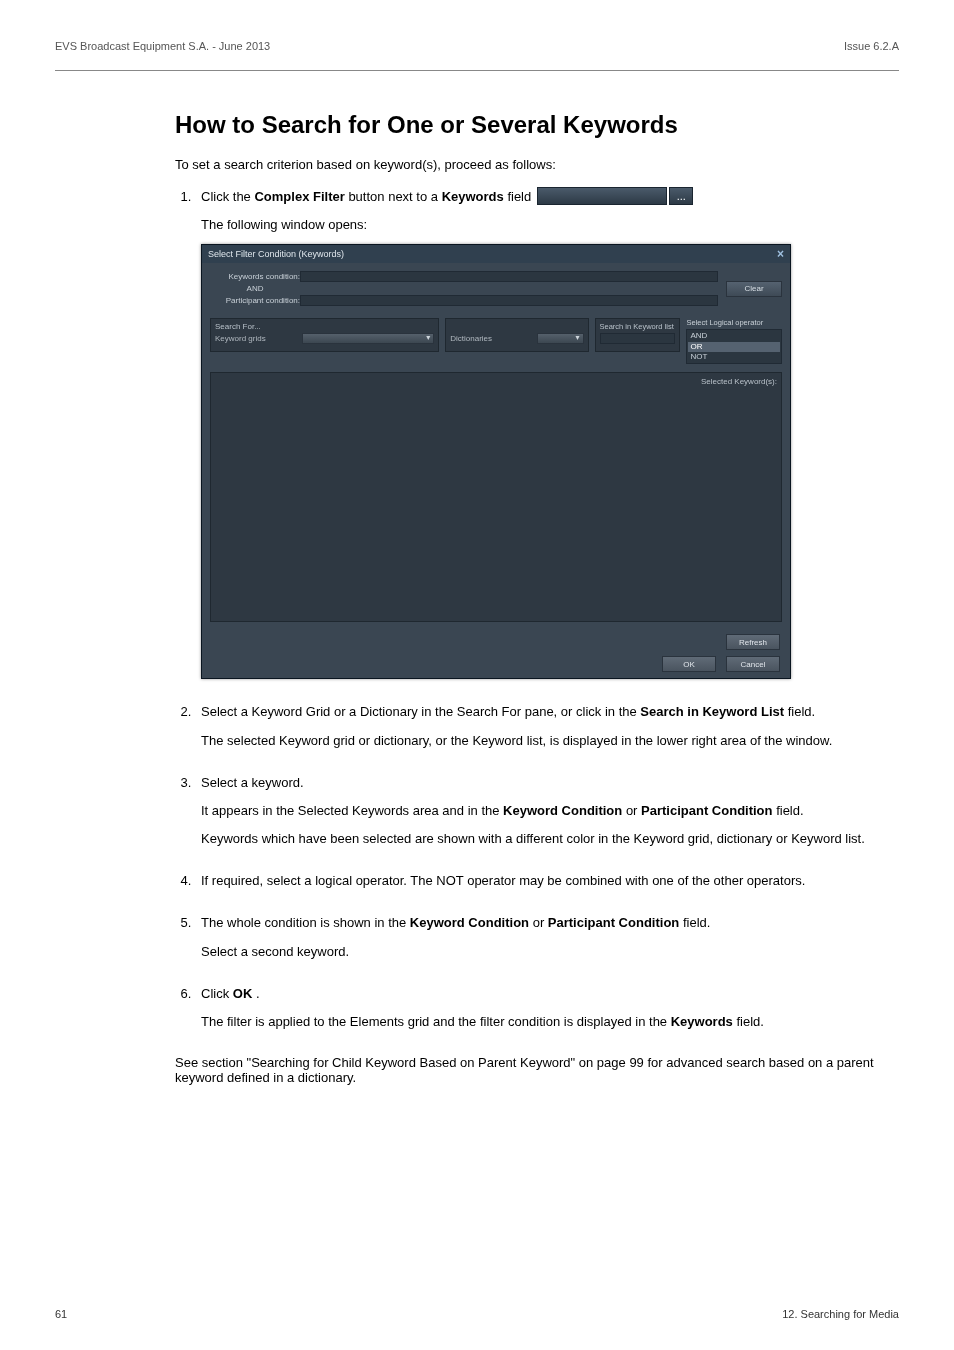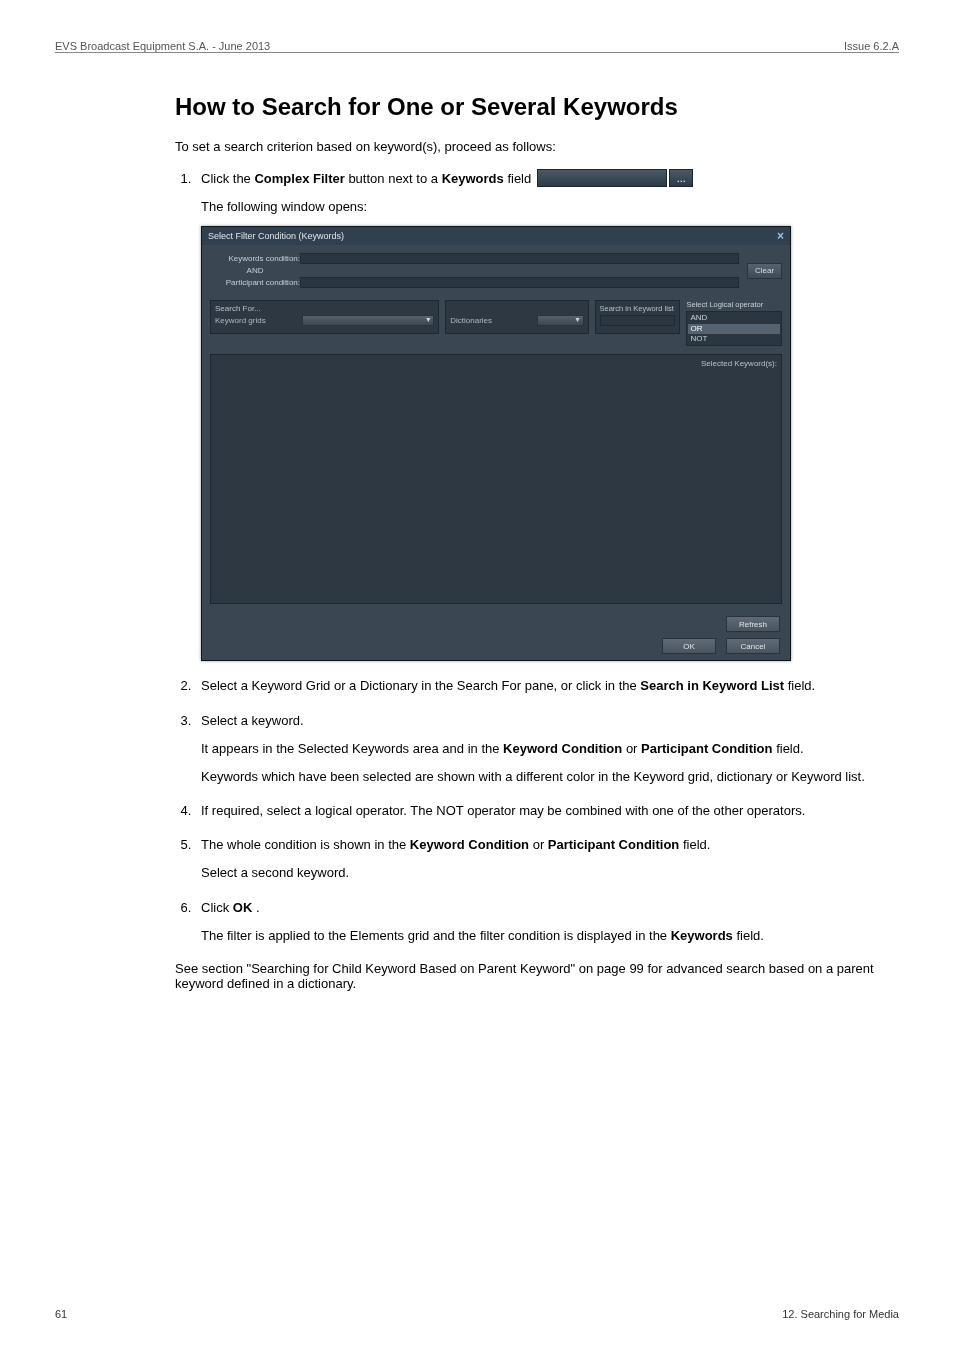--- a/index.html
+++ b/index.html
@@ -11,32 +11,32 @@
     height: 1350px;
     padding: 40px 55px 30px 55px;
     position: relative;
   }
   .header {
     display: flex;
     justify-content: space-between;
     font-size: 11px;
     color: #555;
     border-bottom: 1px solid #888;
-    padding-bottom: 0;
+    padding-bottom: 18px;
     margin-bottom: 40px;
   }
   .content { margin-left: 120px; margin-right: 10px; }
   h1 {
     font-size: 24px;
     font-weight: bold;
     margin-bottom: 18px;
   }
   p.intro { font-size: 13px; margin-bottom: 14px; }
   ol.steps { list-style: decimal; margin-left: 20px; font-size: 13px; }
-  ol.steps > li { margin-bottom: 16px; padding-left: 6px; }
+  ol.steps > li { margin-bottom: 24px; padding-left: 6px; }
   ol.steps p { margin-top: 10px; margin-bottom: 10px; line-height: 1.4; }
   .step1-row { display: flex; align-items: center; gap: 6px; flex-wrap: wrap; }
   .kw-field-img {
     display: inline-flex;
     align-items: center;
     height: 20px;
   }
   .kw-box {
     width: 130px;
     height: 18px;
@@ -94,21 +94,21 @@
     height: 11px;
     background: #2b3640;
     border: 1px solid #202a34;
   }
   .cond-and {
     width: 40px;
     text-align: center;
     font-size: 8px;
   }
   .clear-btn {
-    width: 35px;
+    width: 56px;
     height: 16px;
     background: linear-gradient(#556270,#3e4a56);
     border: 1px solid #2a333d;
     color: #d8dfe5;
     font-size: 8px;
     display: flex;
     align-items: center;
     justify-content: center;
     margin-left: 8px;
   }
@@ -311,20 +311,21 @@
         </div>
       </div>
     </li>
 
     <li>
       <p>
         <span>Select a Keyword Grid or a Dictionary in the Search For pane, or click in the </span>
         <span class="bold">Search in Keyword List</span>
         <span> field.</span>
       </p>
+      <p>The selected Keyword grid or dictionary, or the Keyword list, is displayed in the lower right area of the window.</p>
     </li>
 
     <li>
       <p>Select a keyword.</p>
       <p>
         <span>It appears in the Selected Keywords area and in the </span>
         <span class="bold">Keyword Condition</span>
         <span> or </span>
         <span class="bold">Participant Condition</span>
         <span> field.</span>

